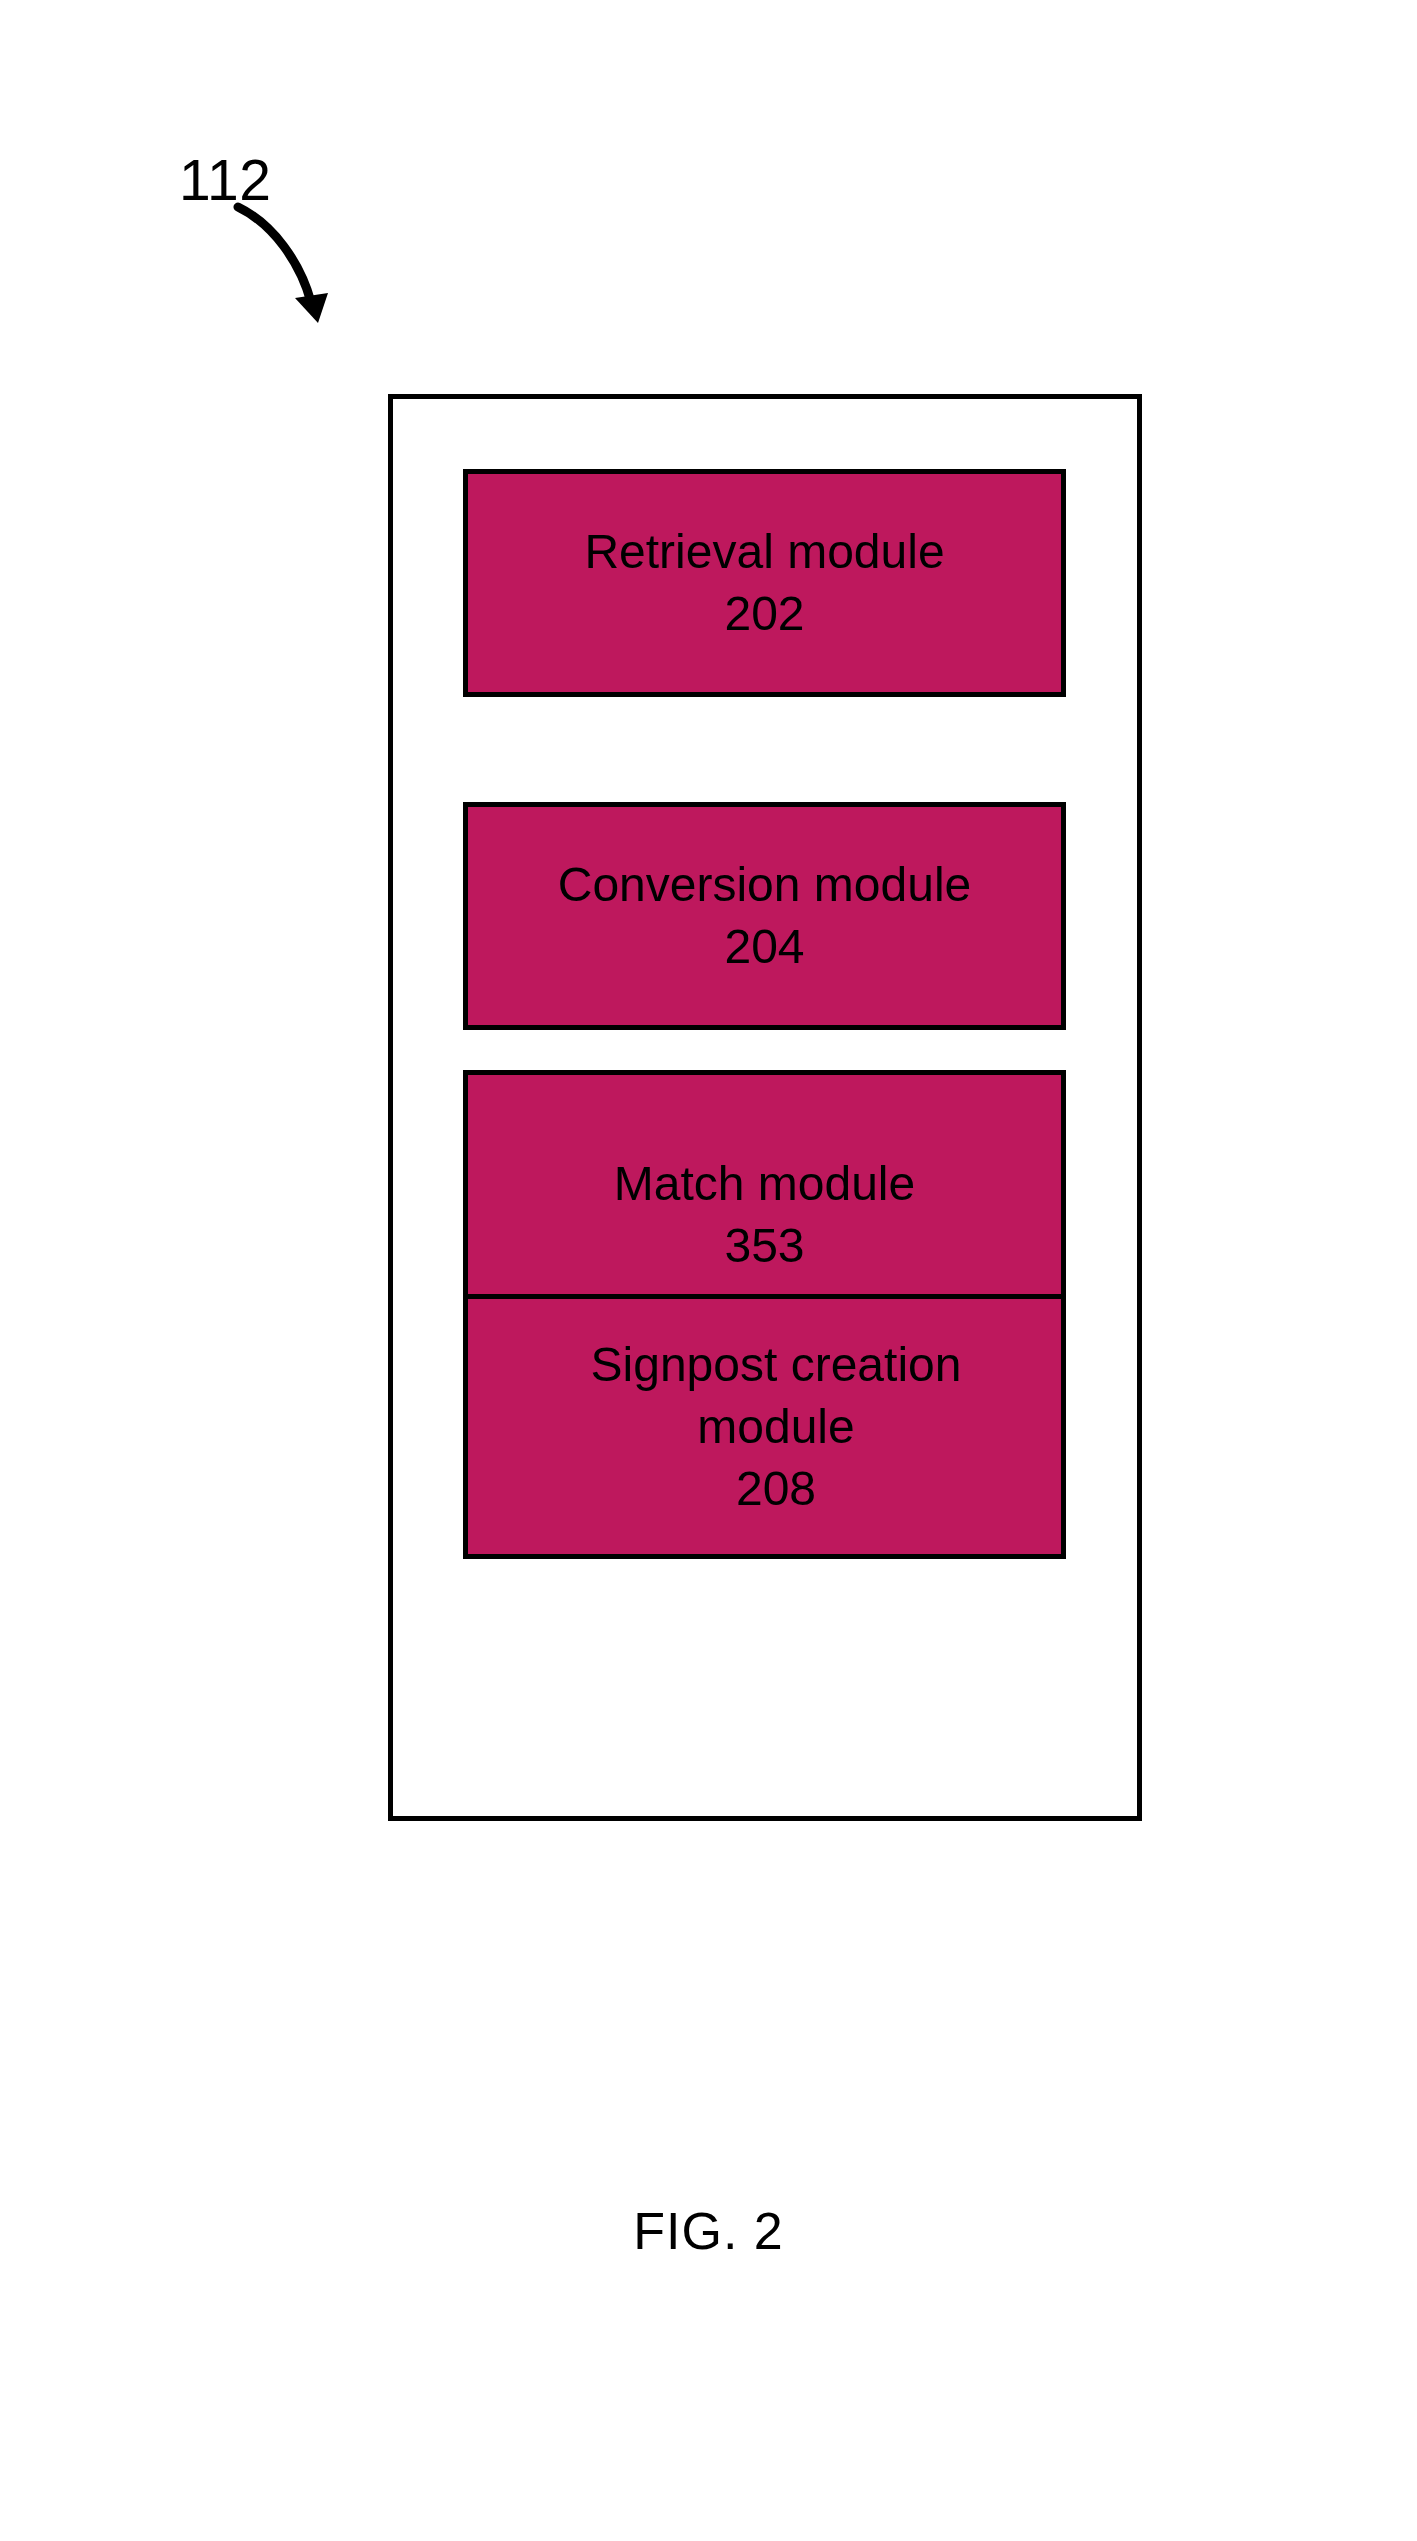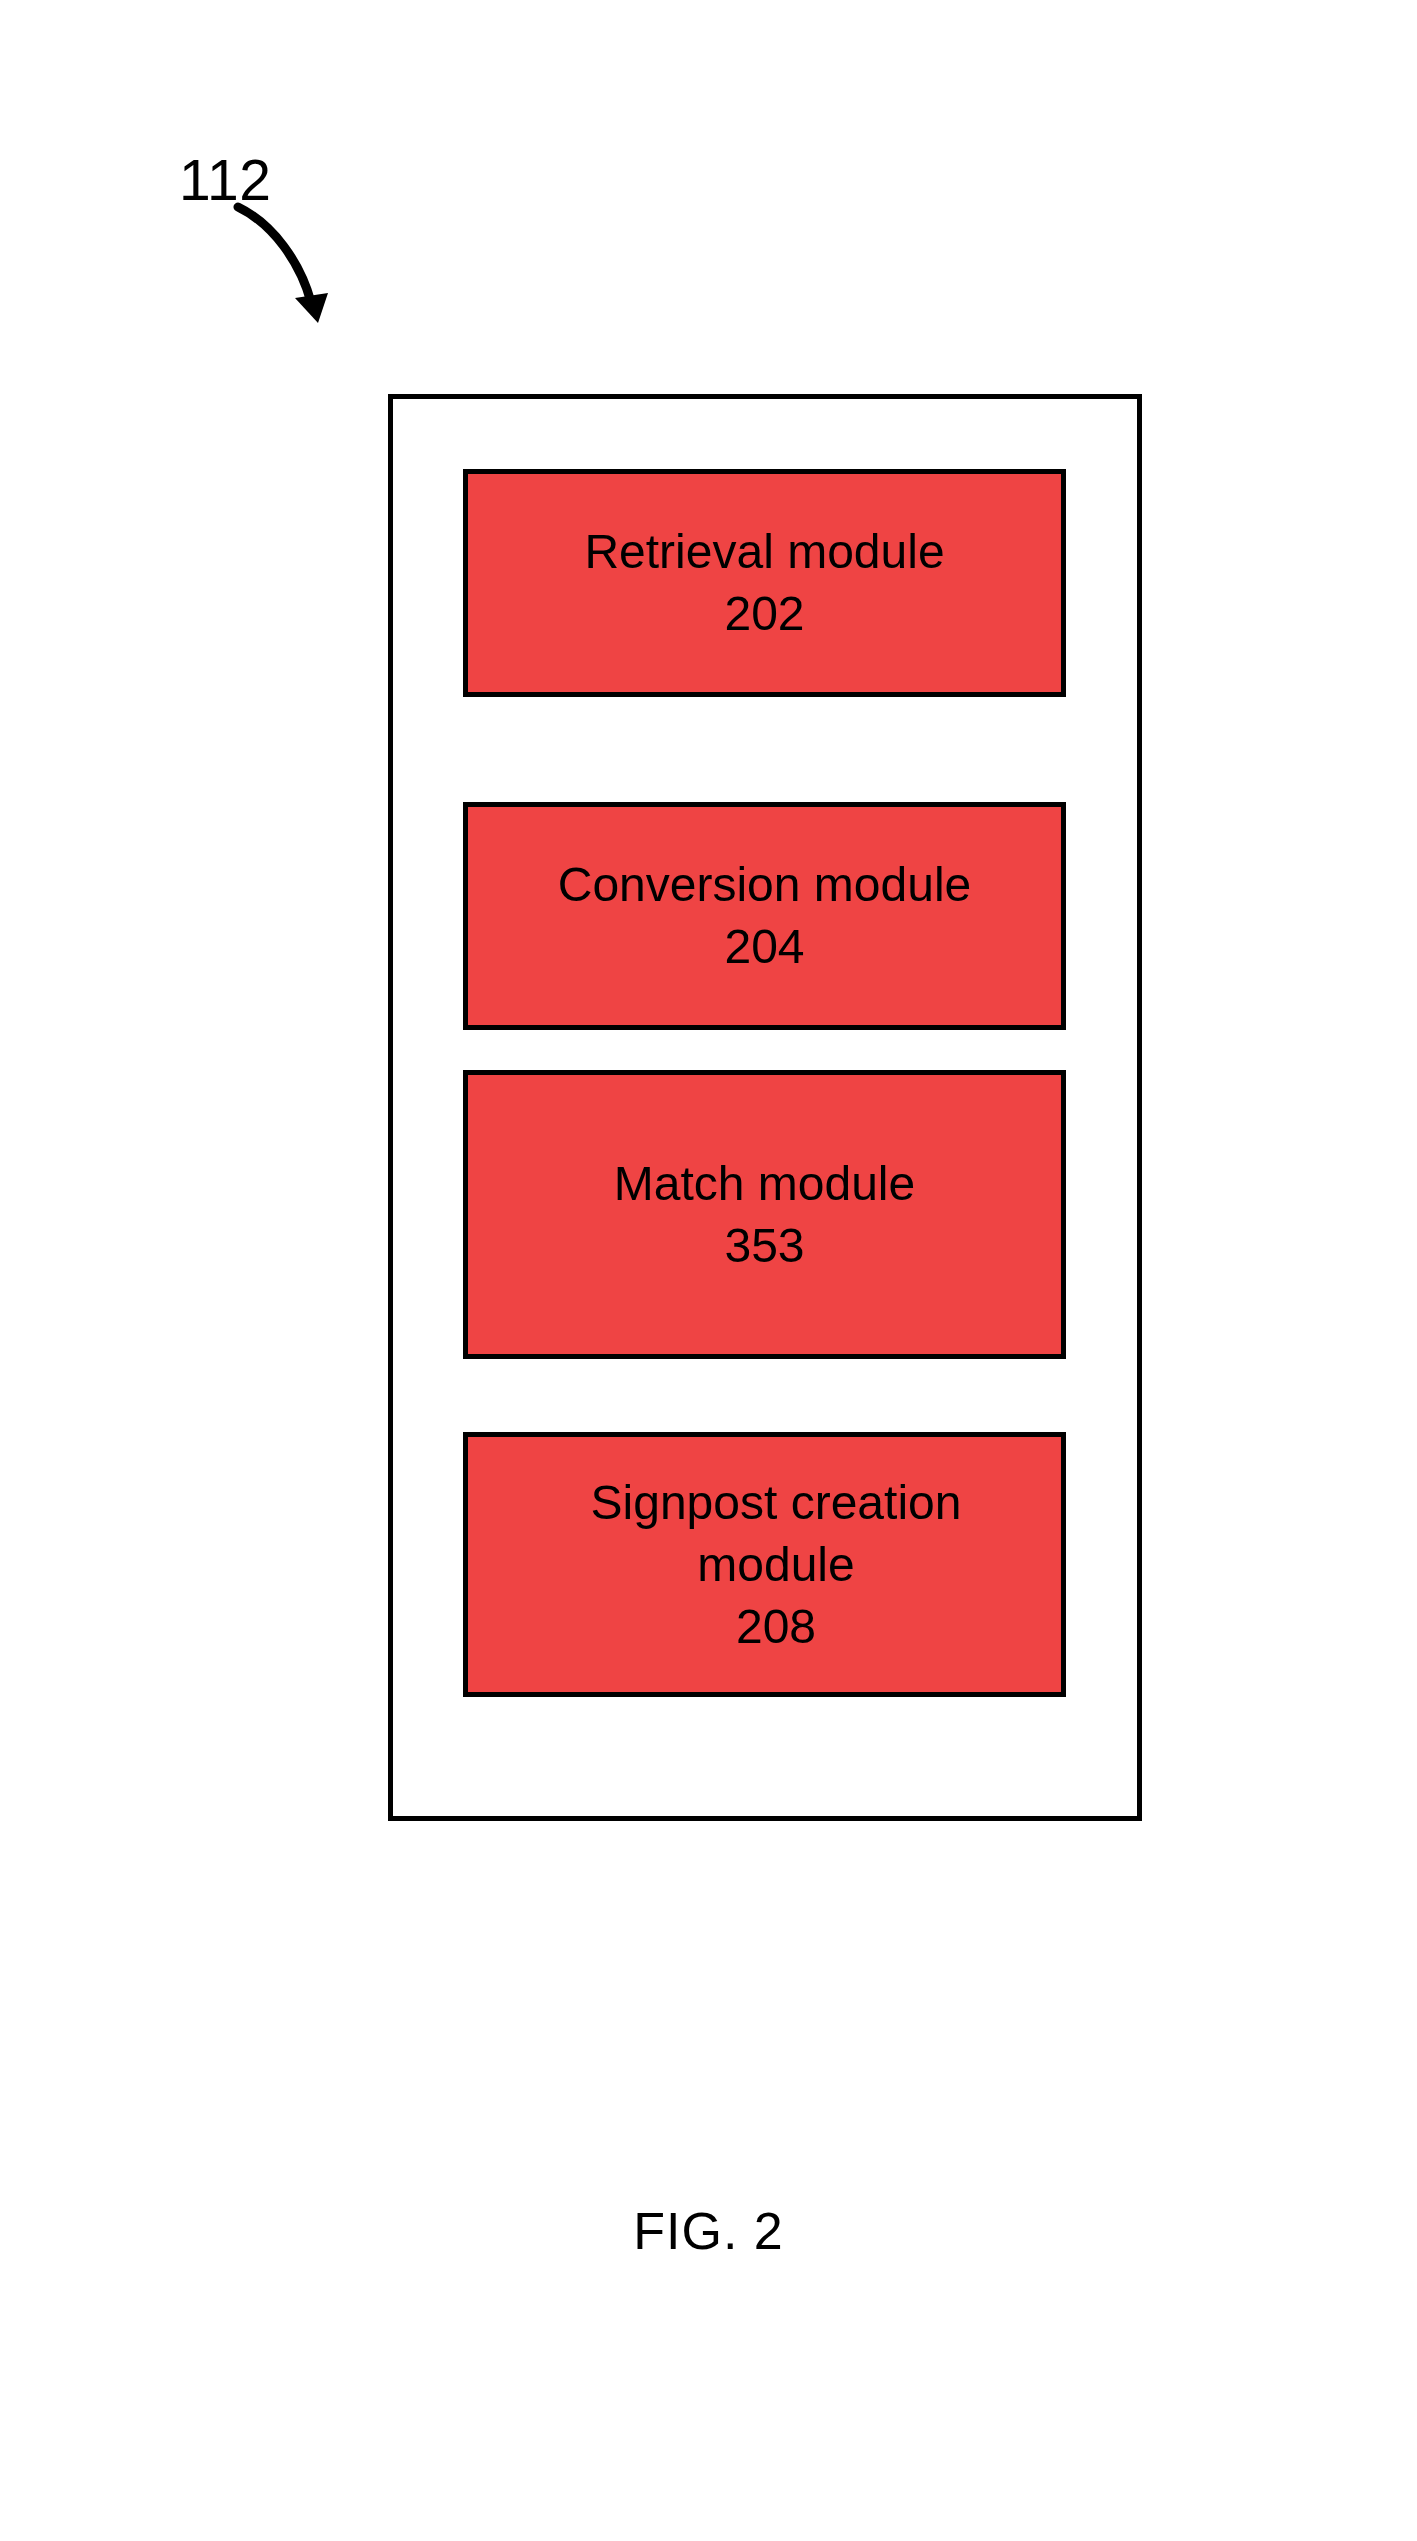--- a/index.html
+++ b/index.html
@@ -59,30 +59,30 @@
     background: #ffffff;
   }
 
   
   .module-box {
     position: absolute;
     left: 463px;
     width: 603px;
     border: 5px solid #000000;
     box-sizing: border-box;
-    background: #ef4444;
+    background: #be185d;
     display: flex;
     flex-direction: column;
     align-items: center;
     justify-content: center;
   }
   .module-box.m1 { top: 469px;  height: 228px; }
   .module-box.m2 { top: 770px;  height: 228px; margin-top: 32px; }
   .module-box.m3 { top: 1070px; height: 289px; }
-  .module-box.m4 { top: 1432px; height: 265px; padding-left: 23px; }
+  .module-box.m4 { top: 1294px; height: 265px; padding-left: 23px; }
 
   .module-line {
     font-size: 48px;
     line-height: 62px;
     text-align: center;
     white-space: pre;
   }
 
   
   .fig-caption {

